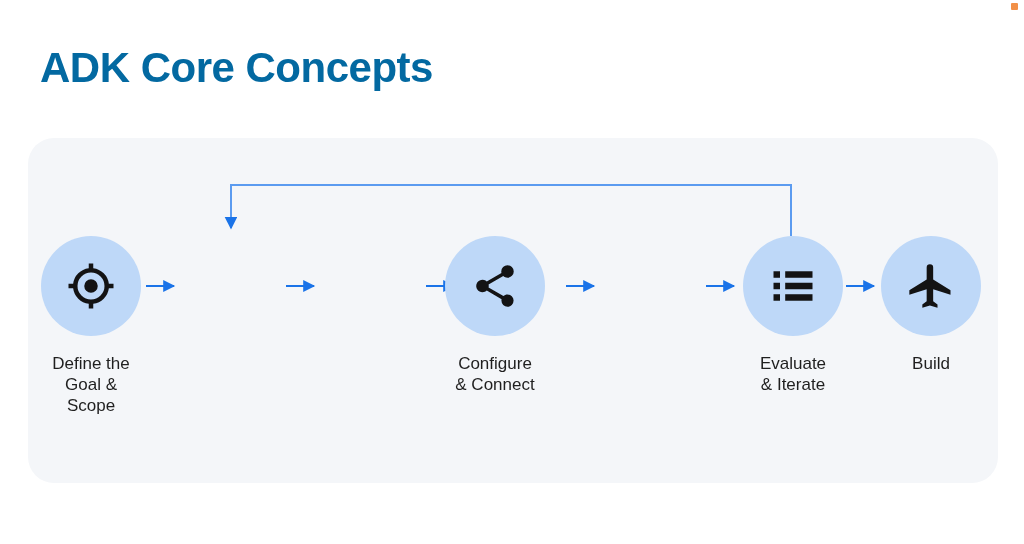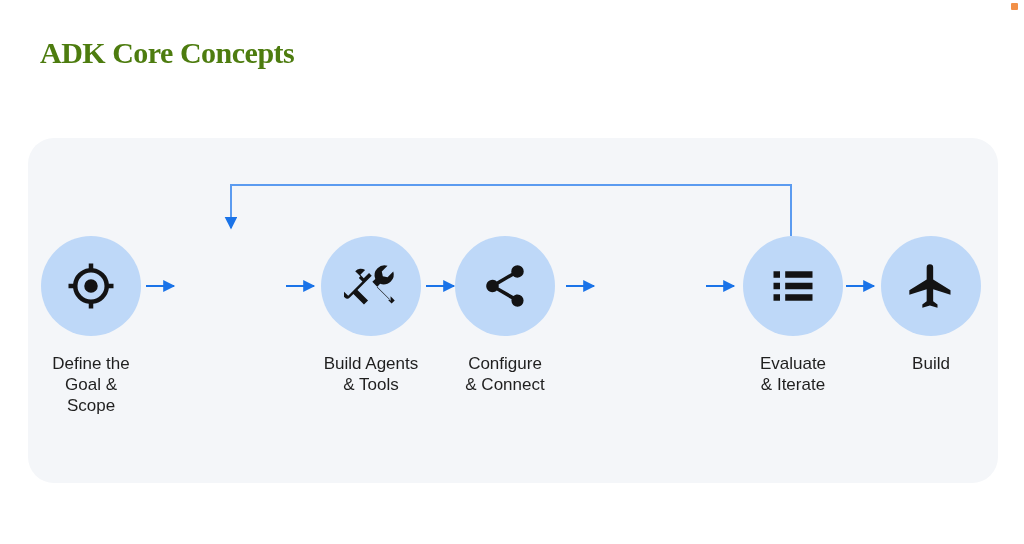--- a/index.html
+++ b/index.html
@@ -13,27 +13,26 @@
     font-family: "Liberation Sans", sans-serif;
     overflow: hidden;
     position: relative;
   }
 
   
   .page-title {
     position: absolute;
     left: 40px;
     top: 16px;
-    font-size: 30px;
+    font-size: 42px;
     font-weight: bold;
     letter-spacing: -0.5px;
-    color: #4d7c0f;
+    color: #0369a1;
     line-height: 1.15;
     white-space: nowrap;
-    font-family: Liberation Serif, serif;
   }
 
   
   .corner-dot {
     position: absolute;
     right: 6px;
     top: 3px;
     width: 7px;
     height: 7px;
     background: #f29047;
@@ -148,34 +147,22 @@
           <path d="M11 2h2v2.06A8.01 8.01 0 0 1 19.94 11H22v2h-2.06A8.01 8.01 0 0 1 13 19.94V22h-2v-2.06A8.01 8.01 0 0 1 4.06 13H2v-2h2.06A8.01 8.01 0 0 1 11 4.06V2zm1 4a6 6 0 1 0 0 12 6 6 0 0 0 0-12zm0 3a3 3 0 1 1 0 6 3 3 0 0 1 0-6z"></path>
         </svg>
       </span>
     </div>
     <div class="step-label">Define the
 Goal &amp;
 Scope</div>
   </div>
 
 
-  <div class="step" style="left:301px;">
-    <div class="step-circle">
-      <span>
-        <svg width="54" height="54" viewBox="0 0 24 24" fill="#131314" aria-hidden="true">
-          <path d="M1.88 16.29l6.3-6.3-1.6-1.6.7-.7-2.3-2.3a3.5 3.5 0 0 1 4.4-.45l-2.1 2.1 1.5 1.5 2.35-2.35 1.2 1.2-6.35 6.35 4.7 4.7-1.8 1.8-4.7-4.7-1.6 1.6a1.6 1.6 0 0 1-2.25 0l-.35-.35a1.6 1.6 0 0 1 0-2.25z"></path>
-          <path d="M20.7 18.6l-6.1-6.1 1.45-1.45c1.6.6 3.5.25 4.75-1a4.4 4.4 0 0 0 1.1-4.45l-2.55 2.55-2.1-.45-.45-2.1L19.35 3a4.4 4.4 0 0 0-4.45 1.1 4.42 4.42 0 0 0-1 4.75l-1.3 1.3 1.6 1.6 6.05 6.05-.55.55 1.45 1.45 1.4-1.4-1.85-1.8z"></path>
-        </svg>
-      </span>
-    </div>
-    <div class="step-label">Build Agents
-&amp; Tools</div>
-  </div>
-
-  <div class="step" style="left:435px;">
+
+  <div class="step" style="left:425px;">
     <div class="step-circle">
       <span>
         <svg width="50" height="50" viewBox="0 0 24 24" fill="#131314" aria-hidden="true">
           <path d="M18 16.08c-.76 0-1.44.3-1.96.77L8.91 12.7c.05-.23.09-.46.09-.7s-.04-.47-.09-.7l7.05-4.11c.54.5 1.25.81 2.04.81a3 3 0 1 0-3-3c0 .24.04.47.09.7L8.04 9.81A3 3 0 1 0 6 15c.79 0 1.5-.31 2.04-.81l7.12 4.16c-.05.21-.08.43-.08.65a2.92 2.92 0 1 0 2.92-2.92z"></path>
         </svg>
       </span>
     </div>
     <div class="step-label">Configure
 &amp; Connect</div>
   </div>

